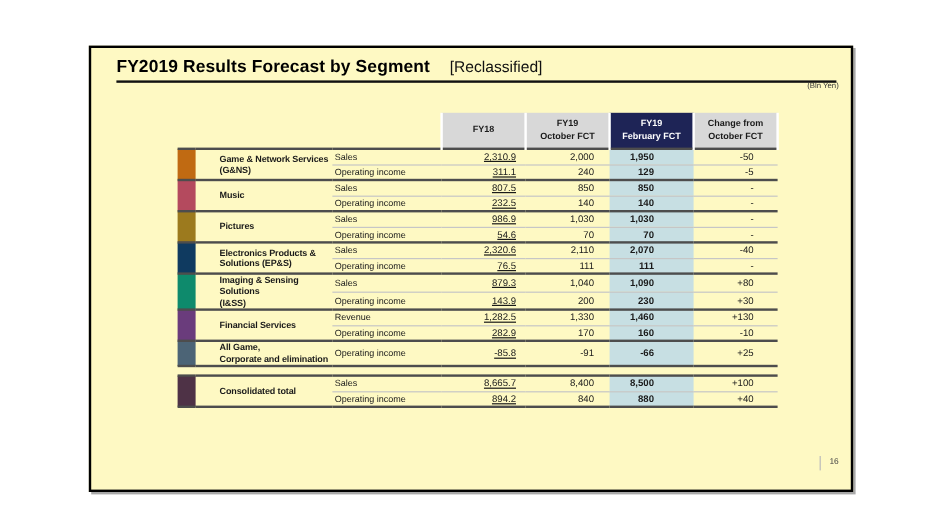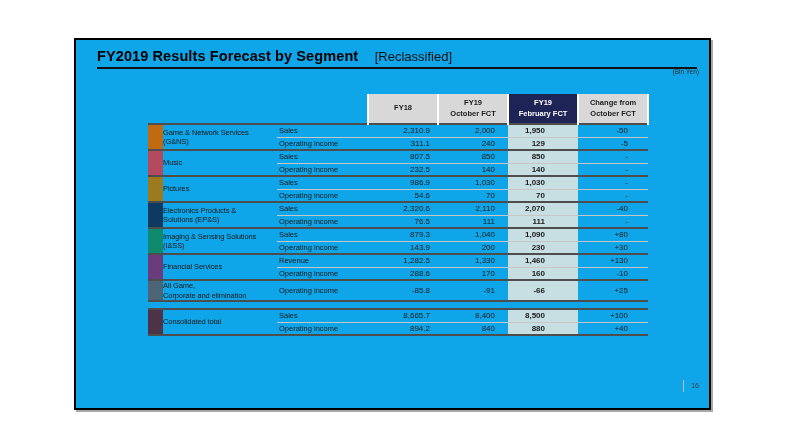--- a/index.html
+++ b/index.html
@@ -1,21 +1,21 @@
 <!DOCTYPE html>
 <html style="--hdr-bg: #d8d8d8; --accent-bg: #1e2456; --feb-bg: #c7dfe3;"><head>
 <meta charset="utf-8">
 <style>
   * { margin:0; padding:0; box-sizing:border-box; }
   html,body { background:#ffffff; }
   body { font-family:"Liberation Sans", sans-serif; }
   .page { position:relative; width:787px; height:443px; background:#ffffff; overflow:hidden; }
   .slide {
     position:absolute; left:74px; top:38px; width:637px; height:372px;
-    background:#0ea5e9; border:2px solid #000000; box-shadow:2px 2px 0 #a8a8a8;
+    background:#fef9c3; border:2px solid #000000; box-shadow:2px 2px 0 #a8a8a8;
   }
   .title-row { position:absolute; left:21px; top:7px; white-space:nowrap; }
   .title { font-size:14.5px; font-weight:bold; color:#000; letter-spacing:0.1px; }
   .title-tag { font-size:13px; font-weight:normal; color:#111; margin-left:12px; }
   .title-underline { position:absolute; left:21px; top:27px; width:600px; border-top:2px solid #111; }
   .unit-note { position:absolute; top:28px; right:10px; font-size:6.5px; color:#333; }
   .table-wrap { position:absolute; left:72px; top:54px; width:500px; }
   table { border-collapse:collapse; width:500px; table-layout:fixed; }
   #main-table { border-bottom:2px solid #4d4d4d; }
   #total-table { margin-top:6px; border-top:2px solid #4d4d4d; border-bottom:2px solid #4d4d4d; }
@@ -26,26 +26,26 @@
     white-space:pre-line; line-height:1.35; height:30px;
     border-left:2px solid #fff; border-right:2px solid #fff; color:#1a1a1a;
   }
   th.hdr-accent { background:var(--accent-bg); color:#ffffff; }
   tr.vrow { height:13px; }
   tr.tall { height:21px; }
   tr.seg-top td { border-top:2px solid #4d4d4d; }
   tr.sub td { border-top:1px solid #c6c6c6; }
   td.bar { padding:0; }
   td.name {
-    font-size:7.5px; font-weight:normal; white-space:pre-line; line-height:1.25;
-    padding-left:0; letter-spacing:-0.1px;
+    font-size:7.5px; font-weight:bold; white-space:pre-line; line-height:1.25;
+    padding-left:20px; letter-spacing:-0.1px;
   }
   td.metric { font-size:7.5px; padding-left:2px; white-space:nowrap; }
   td.num { font-size:8px; text-align:right; white-space:nowrap; }
-  td.c-fy18 { padding-right:8px; }
+  td.c-fy18 { padding-right:8px;text-decoration:underline; }
   td.c-oct  { padding-right:13px; }
   td.c-feb  { padding-right:33px; background:var(--feb-bg); font-weight:bold; }
   td.c-chg  { padding-right:20px; }
   .page-num-wrap {
     position:absolute; right:10px; bottom:16px; font-size:7px; color:#444;
     border-left:1px solid #bbb; padding-left:7px; line-height:12px; height:12px;
   }
 </style>
 </head>
 <body>
@@ -180,21 +180,21 @@
               <td class="bar" rowspan="2" style="background: rgb(106, 60, 124);"></td>
               <td class="name" rowspan="2">Financial Services</td>
               <td class="metric">Revenue</td>
               <td class="num c-fy18">1,282.5</td>
               <td class="num c-oct">1,330</td>
               <td class="num c-feb">1,460</td>
               <td class="num c-chg">+130</td>
             </tr>
             <tr class="vrow sub">
               <td class="metric">Operating income</td>
-              <td class="num c-fy18">288.6</td>
+              <td class="num c-fy18">282.9</td>
               <td class="num c-oct">170</td>
               <td class="num c-feb">160</td>
               <td class="num c-chg">-10</td>
             </tr>
           </tbody>
           <tbody>
             <tr class="vrow seg-top tall">
               <td class="bar" rowspan="1" style="background: rgb(76, 100, 118);"></td>
               <td class="name" rowspan="1">All Game,
 Corporate and elimination</td>

